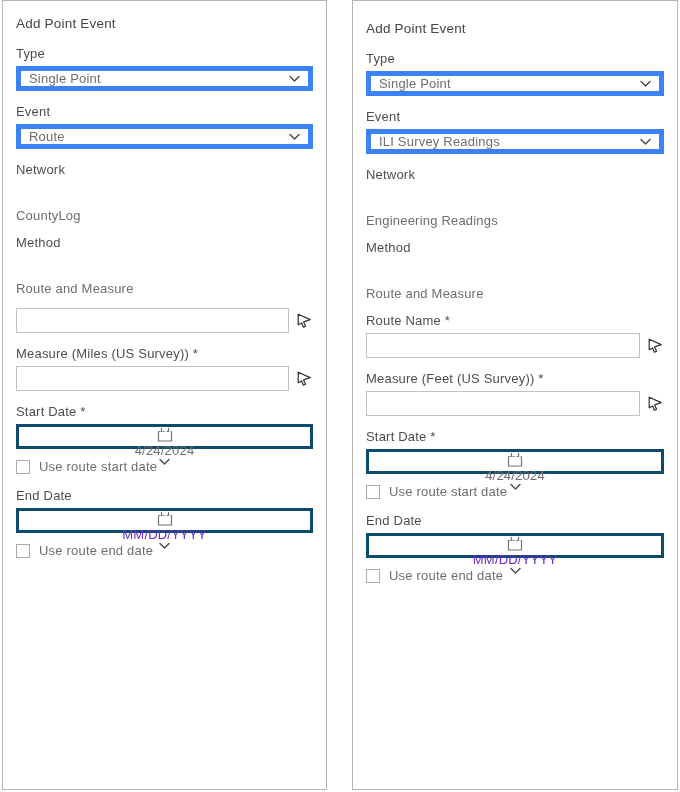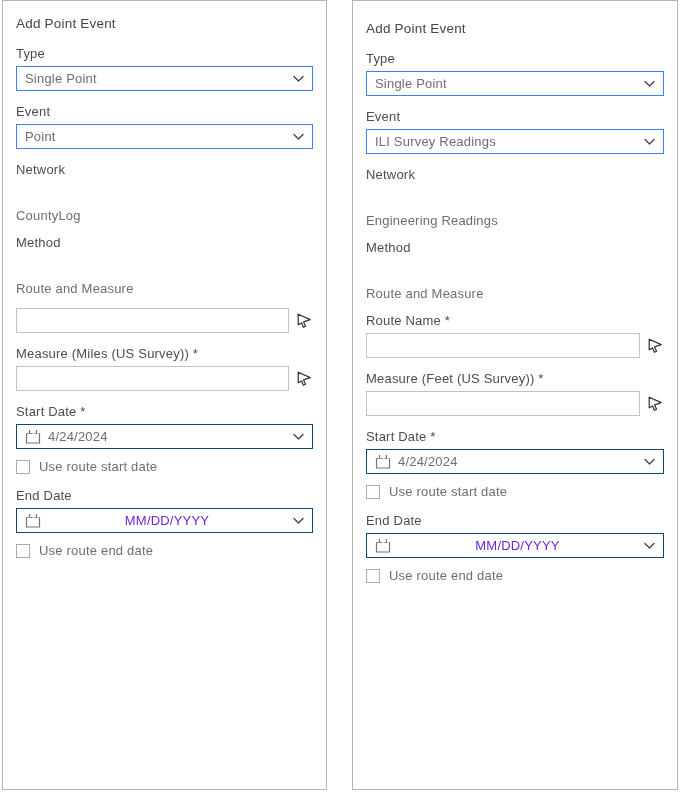--- a/index.html
+++ b/index.html
@@ -49,28 +49,28 @@
   .select-box, .date-combo {
     box-sizing: border-box;
     height: 25px;
     display: flex;
     align-items: center;
     background: #fff;
     padding: 0 8px;
     cursor: pointer;
   }
   .select-box {
-    border: 1px solid #3b82f6;
+    border: 5px solid #3b82f6;
     margin-bottom: 13px;
     justify-content: space-between;
   }
   .date-combo {
-    border: 1px solid #0c4a6e;
+    border: 3px solid #0c4a6e;
     margin-bottom: 10px;
-    gap: 7px;
+    flex-direction: column;
   }
   .select-text {
     font-size: 13px;
     color: #6e6e6e;
     letter-spacing: 0.2px;
     white-space: nowrap;
     overflow: hidden;
   }
   .date-text {
     font-size: 13px;
@@ -160,21 +160,21 @@
     <div class="field-label">Type</div>
     <div class="select-box">
       <span class="select-text">Single Point</span>
       <svg class="chev" width="11" height="7">
           <use href="#icon-chevron"></use>
         </svg>
     </div>
 
     <div class="field-label">Event</div>
     <div class="select-box">
-      <span class="select-text">Point</span>
+      <span class="select-text">Route</span>
       <svg class="chev" width="11" height="7">
           <use href="#icon-chevron"></use>
         </svg>
     </div>
 
     <div class="field-label" style="margin-bottom:2px">Network</div>
     <div class="static-value">CountyLog</div>
 
     <div class="field-label" style="margin-bottom:2px">Method</div>
     <div class="static-value">Route and Measure</div>

